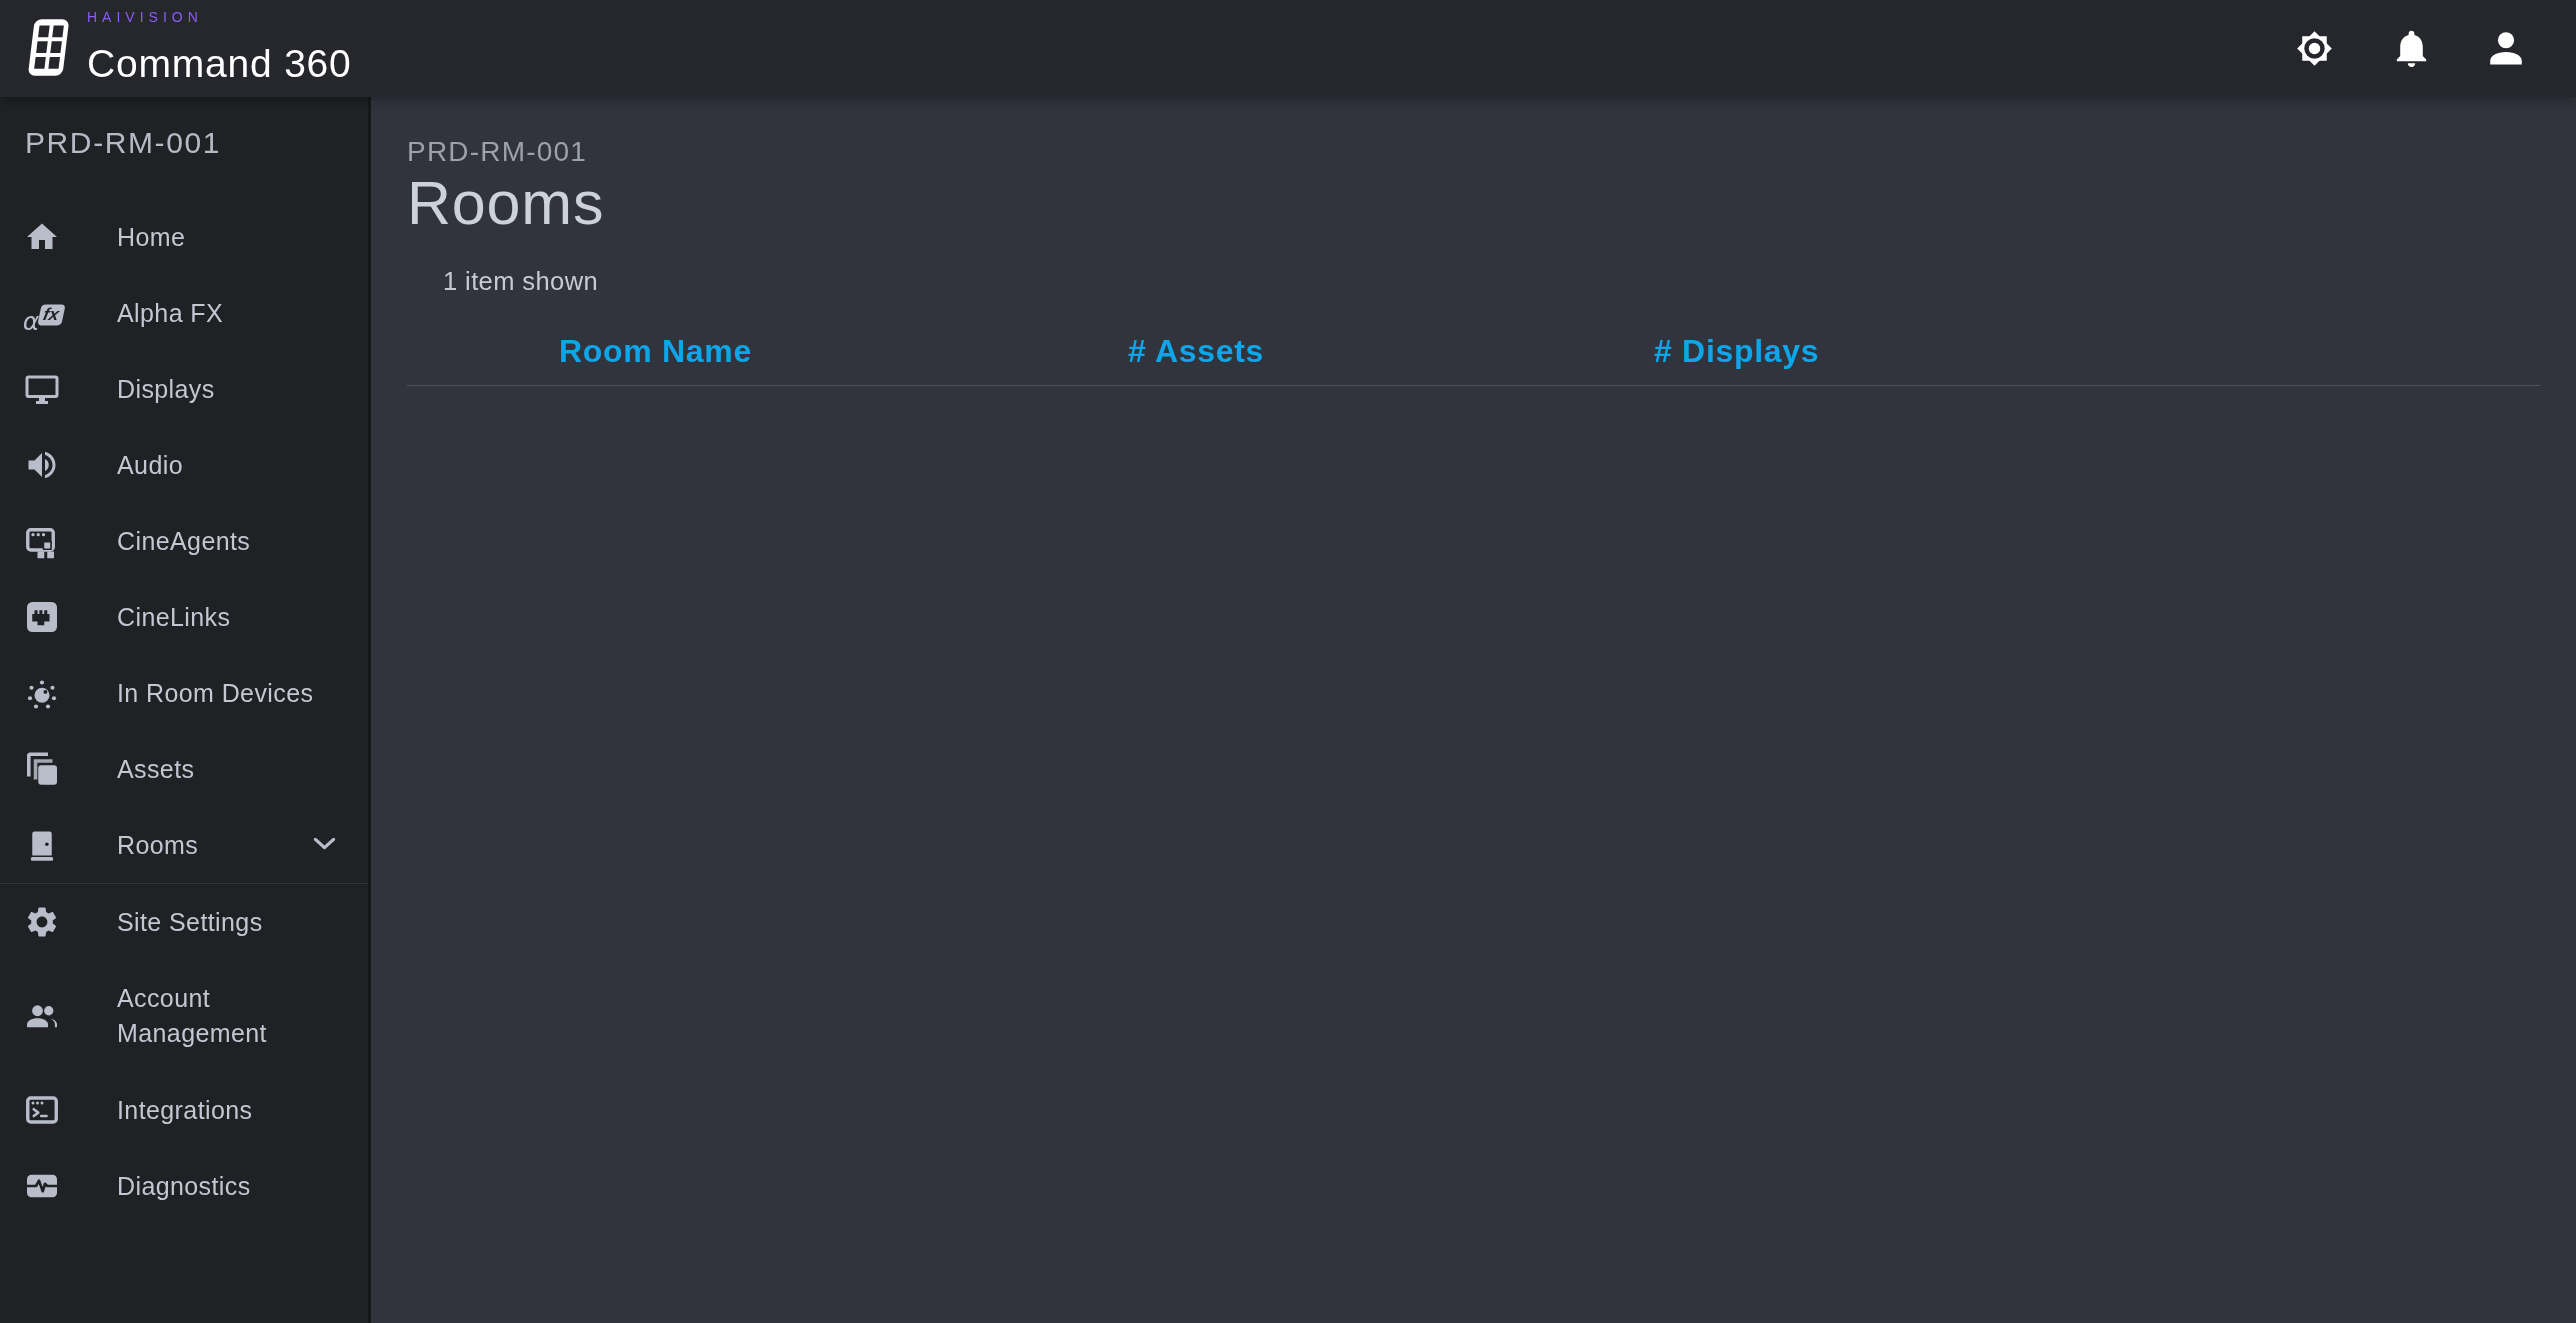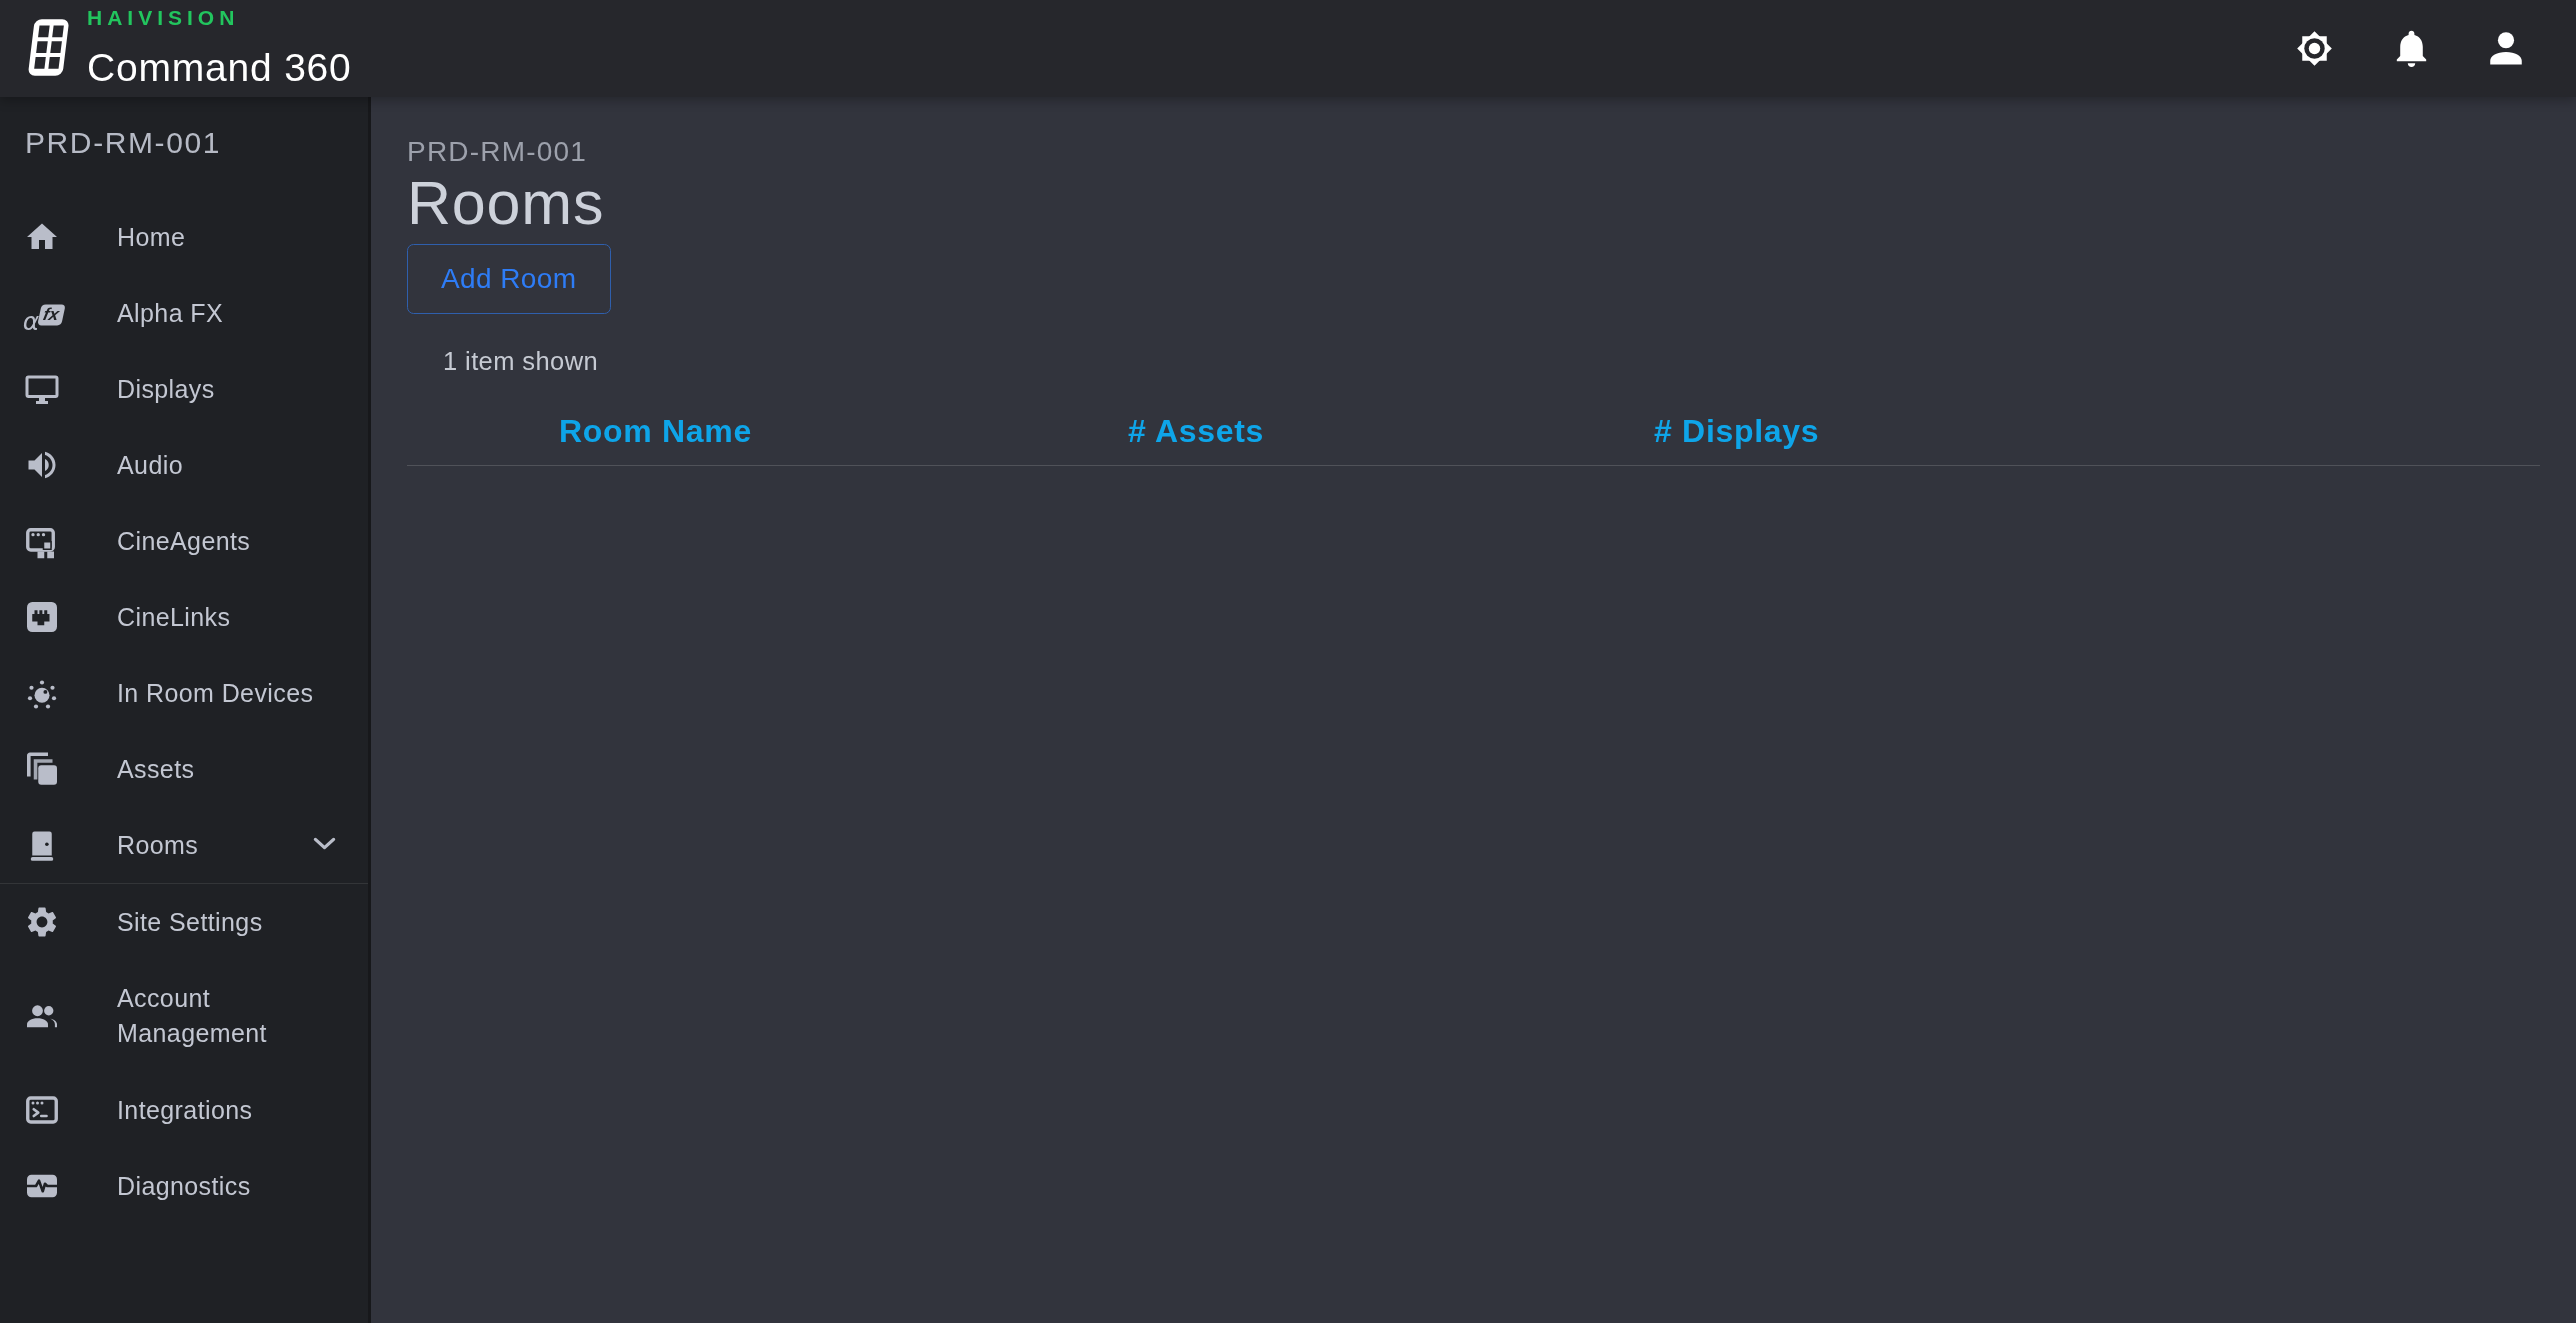--- a/index.html
+++ b/index.html
@@ -11,21 +11,21 @@
   
   .topbar{
     position:absolute;top:0;left:0;width:2576px;height:97px;
     background:#26272c;display:flex;align-items:center;
     padding:0 25px 0 25px;box-sizing:border-box;z-index:5;
     box-shadow:0 4.1px 10px rgba(0,0,0,.25);
   }
   .brand{display:flex;align-items:center;gap:18px;}
   .brand-mark{flex:0 0 auto;}
   .brand-text{display:flex;flex-direction:column;justify-content:center;}
-  .brand-name{font-size:21px;font-weight:700;letter-spacing:5px;color:#22c55e;line-height:1;}
+  .brand-name{font-size:14px;font-weight:400;letter-spacing:5px;color:#8b5cf6;line-height:1;}
   .brand-product{font-size:39px;font-weight:400;color:#ffffff;letter-spacing:0.8px;line-height:1.15;margin-top:18px;}
   .topbar-actions{margin-left:auto;display:flex;align-items:center;gap:51px;padding-right:23px;}
   .tb-icon{background:none;border:none;padding:0;margin:0;cursor:pointer;display:flex;align-items:center;}
   
   .sidebar{
     position:absolute;top:97px;left:0;width:371px;bottom:0;
     background:#1f2125;border-right:3.3px solid #17181b;box-sizing:border-box;
   }
   .sb-header{padding:31px 0 0 25px;font-size:30px;line-height:1;color:#b6bac5;letter-spacing:1.6px;}
   .nav{margin-top:41px;display:flex;flex-direction:column;}
@@ -281,21 +281,20 @@
       </span>
       <span class="nav-label">Diagnostics</span>
     </div>
 
   </div>
 </nav>
 
 <main class="main">
   <div class="breadcrumb">PRD-RM-001</div>
   <h1 class="page-title" style="margin:6.6px 0 0 0;">Rooms</h1>
-  <button class="add-btn">Add Room</button>
   <div class="items-shown">1 item shown</div>
 
   <div class="table">
     <div class="thead">
       <div class="th"></div>
       <div class="th">Room Name</div>
       <div class="th"># Assets</div>
       <div class="th"># Displays</div>
     </div>
   </div>

